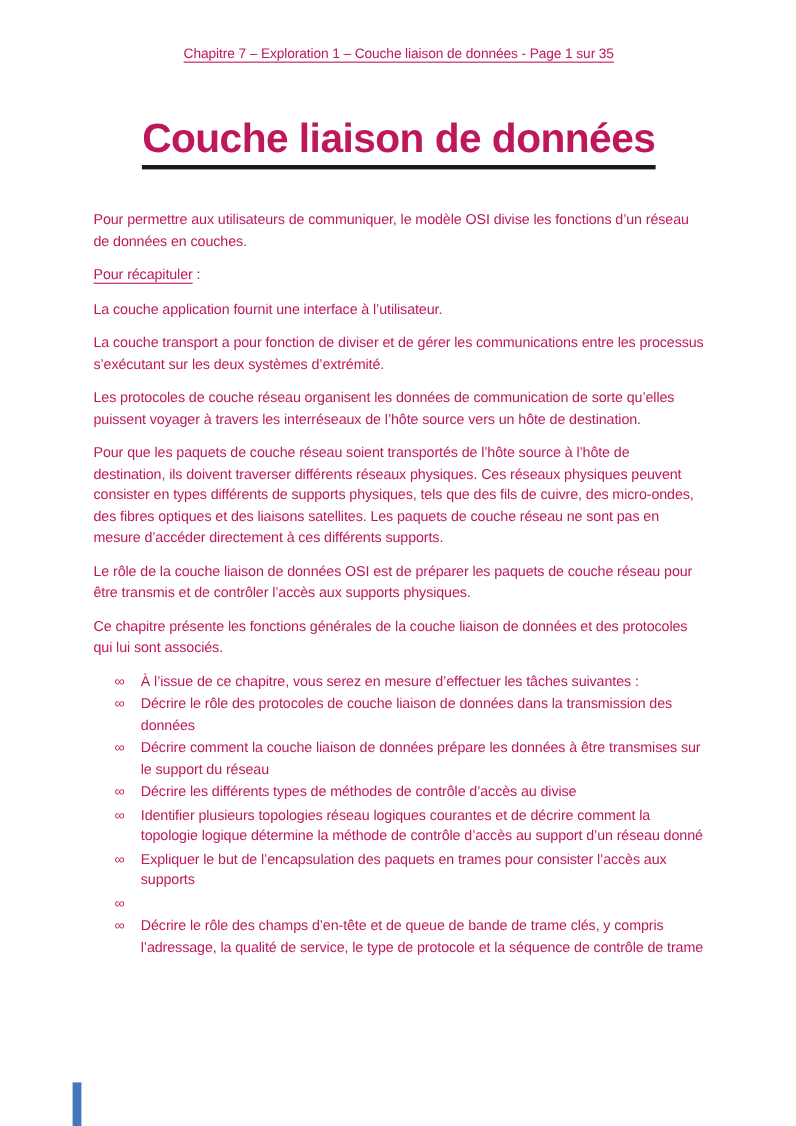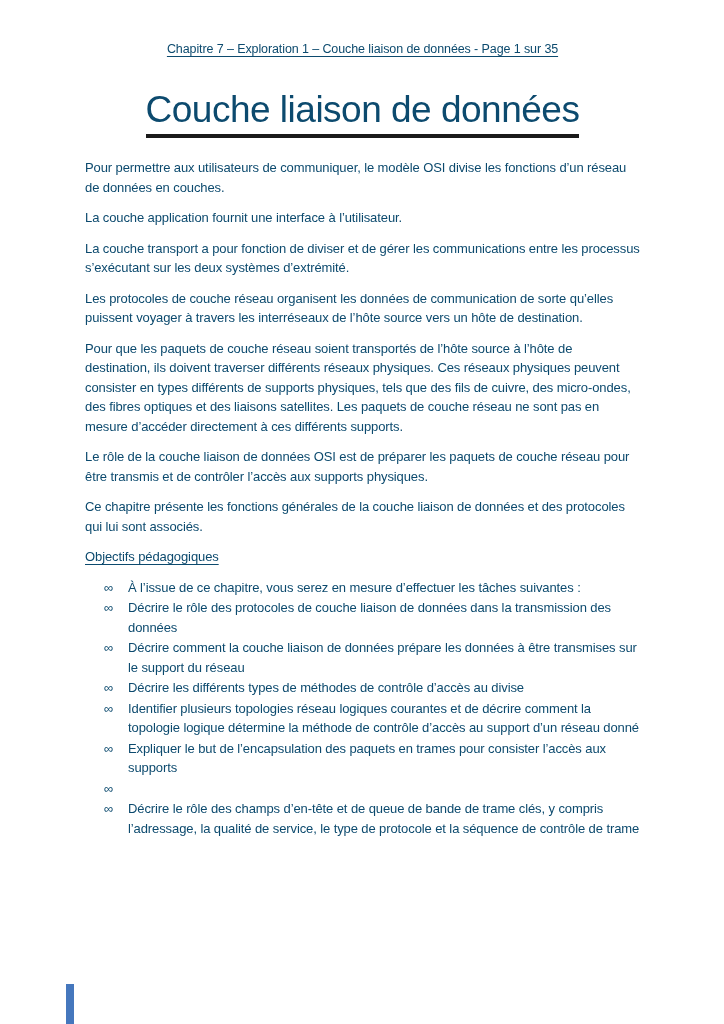--- a/index.html
+++ b/index.html
@@ -4,46 +4,46 @@
 <style>
   html, body { margin: 0; padding: 0; background: #ffffff; }
   .page {
     position: relative;
     width: 724px;
     height: 1024px;
     background: #ffffff;
     box-sizing: border-box;
     padding: 40px 84px 16px 85px;
     font-family: "Liberation Sans", "DejaVu Sans", sans-serif;
-    color: #0c4a6e;
+    color: #be185d;
     overflow: hidden;
   }
   .header {
     text-align: center;
     font-size: 12.5px;
     letter-spacing: -0.1px;
     line-height: 18px;
   }
   .header span {
     text-decoration: underline;
     text-underline-offset: 3px;
   }
   .title-wrap {
     text-align: center;
     margin: 31px 0 20px 0;
   }
   .title {
     display: inline-block;
     font-size: 37px;
-    font-weight: 400;
+    font-weight: 700;
     letter-spacing: -0.5px;
     line-height: 42px;
     border-bottom: 4px solid #1a1a1a;
     padding-bottom: 3px;
-    margin: 0;
+    margin: 16px;
   }
   .body-text p {
     margin: 0 0 11px 0;
     font-size: 13px;
     letter-spacing: -0.1px;
     line-height: 19.5px;
   }
   .u {
     text-decoration: underline;
     text-underline-offset: 3px;
@@ -85,34 +85,34 @@
   </div>
 
   <div class="title-wrap">
     <h1 class="title">Couche liaison de données</h1>
   </div>
 
   <div class="body-text">
 
     <p>Pour permettre aux utilisateurs de communiquer, le modèle OSI divise les fonctions d’un réseau de données en couches.</p>
 
+    <p><span class="u">Pour récapituler</span><span> :</span></p>
 
     <p>La couche application fournit une interface à l’utilisateur.</p>
 
     <p>La couche transport a pour fonction de diviser et de gérer les communications entre les processus s’exécutant sur les deux systèmes d’extrémité.</p>
 
     <p>Les protocoles de couche réseau organisent les données de communication de sorte qu’elles puissent voyager à travers les interréseaux de l’hôte source vers un hôte de destination.</p>
 
     <p>Pour que les paquets de couche réseau soient transportés de l’hôte source à l’hôte de destination, ils doivent traverser différents réseaux physiques. Ces réseaux physiques peuvent consister en types différents de supports physiques, tels que des fils de cuivre, des micro-ondes, des fibres optiques et des liaisons satellites. Les paquets de couche réseau ne sont pas en mesure d’accéder directement à ces différents supports.</p>
 
     <p>Le rôle de la couche liaison de données OSI est de préparer les paquets de couche réseau pour être transmis et de contrôler l’accès aux supports physiques.</p>
 
     <p>Ce chapitre présente les fonctions générales de la couche liaison de données et des protocoles qui lui sont associés.</p>
 
-    <p><span class="u">Objectifs pédagogiques</span></p>
 
     <ul class="objectives">
       <li>
           <span class="bullet">∞</span>
           <span class="li-text">À l’issue de ce chapitre, vous serez en mesure d’effectuer les tâches suivantes :</span>
         </li>
       <li>
           <span class="bullet">∞</span>
           <span class="li-text">Décrire le rôle des protocoles de couche liaison de données dans la transmission des données</span>
         </li>

